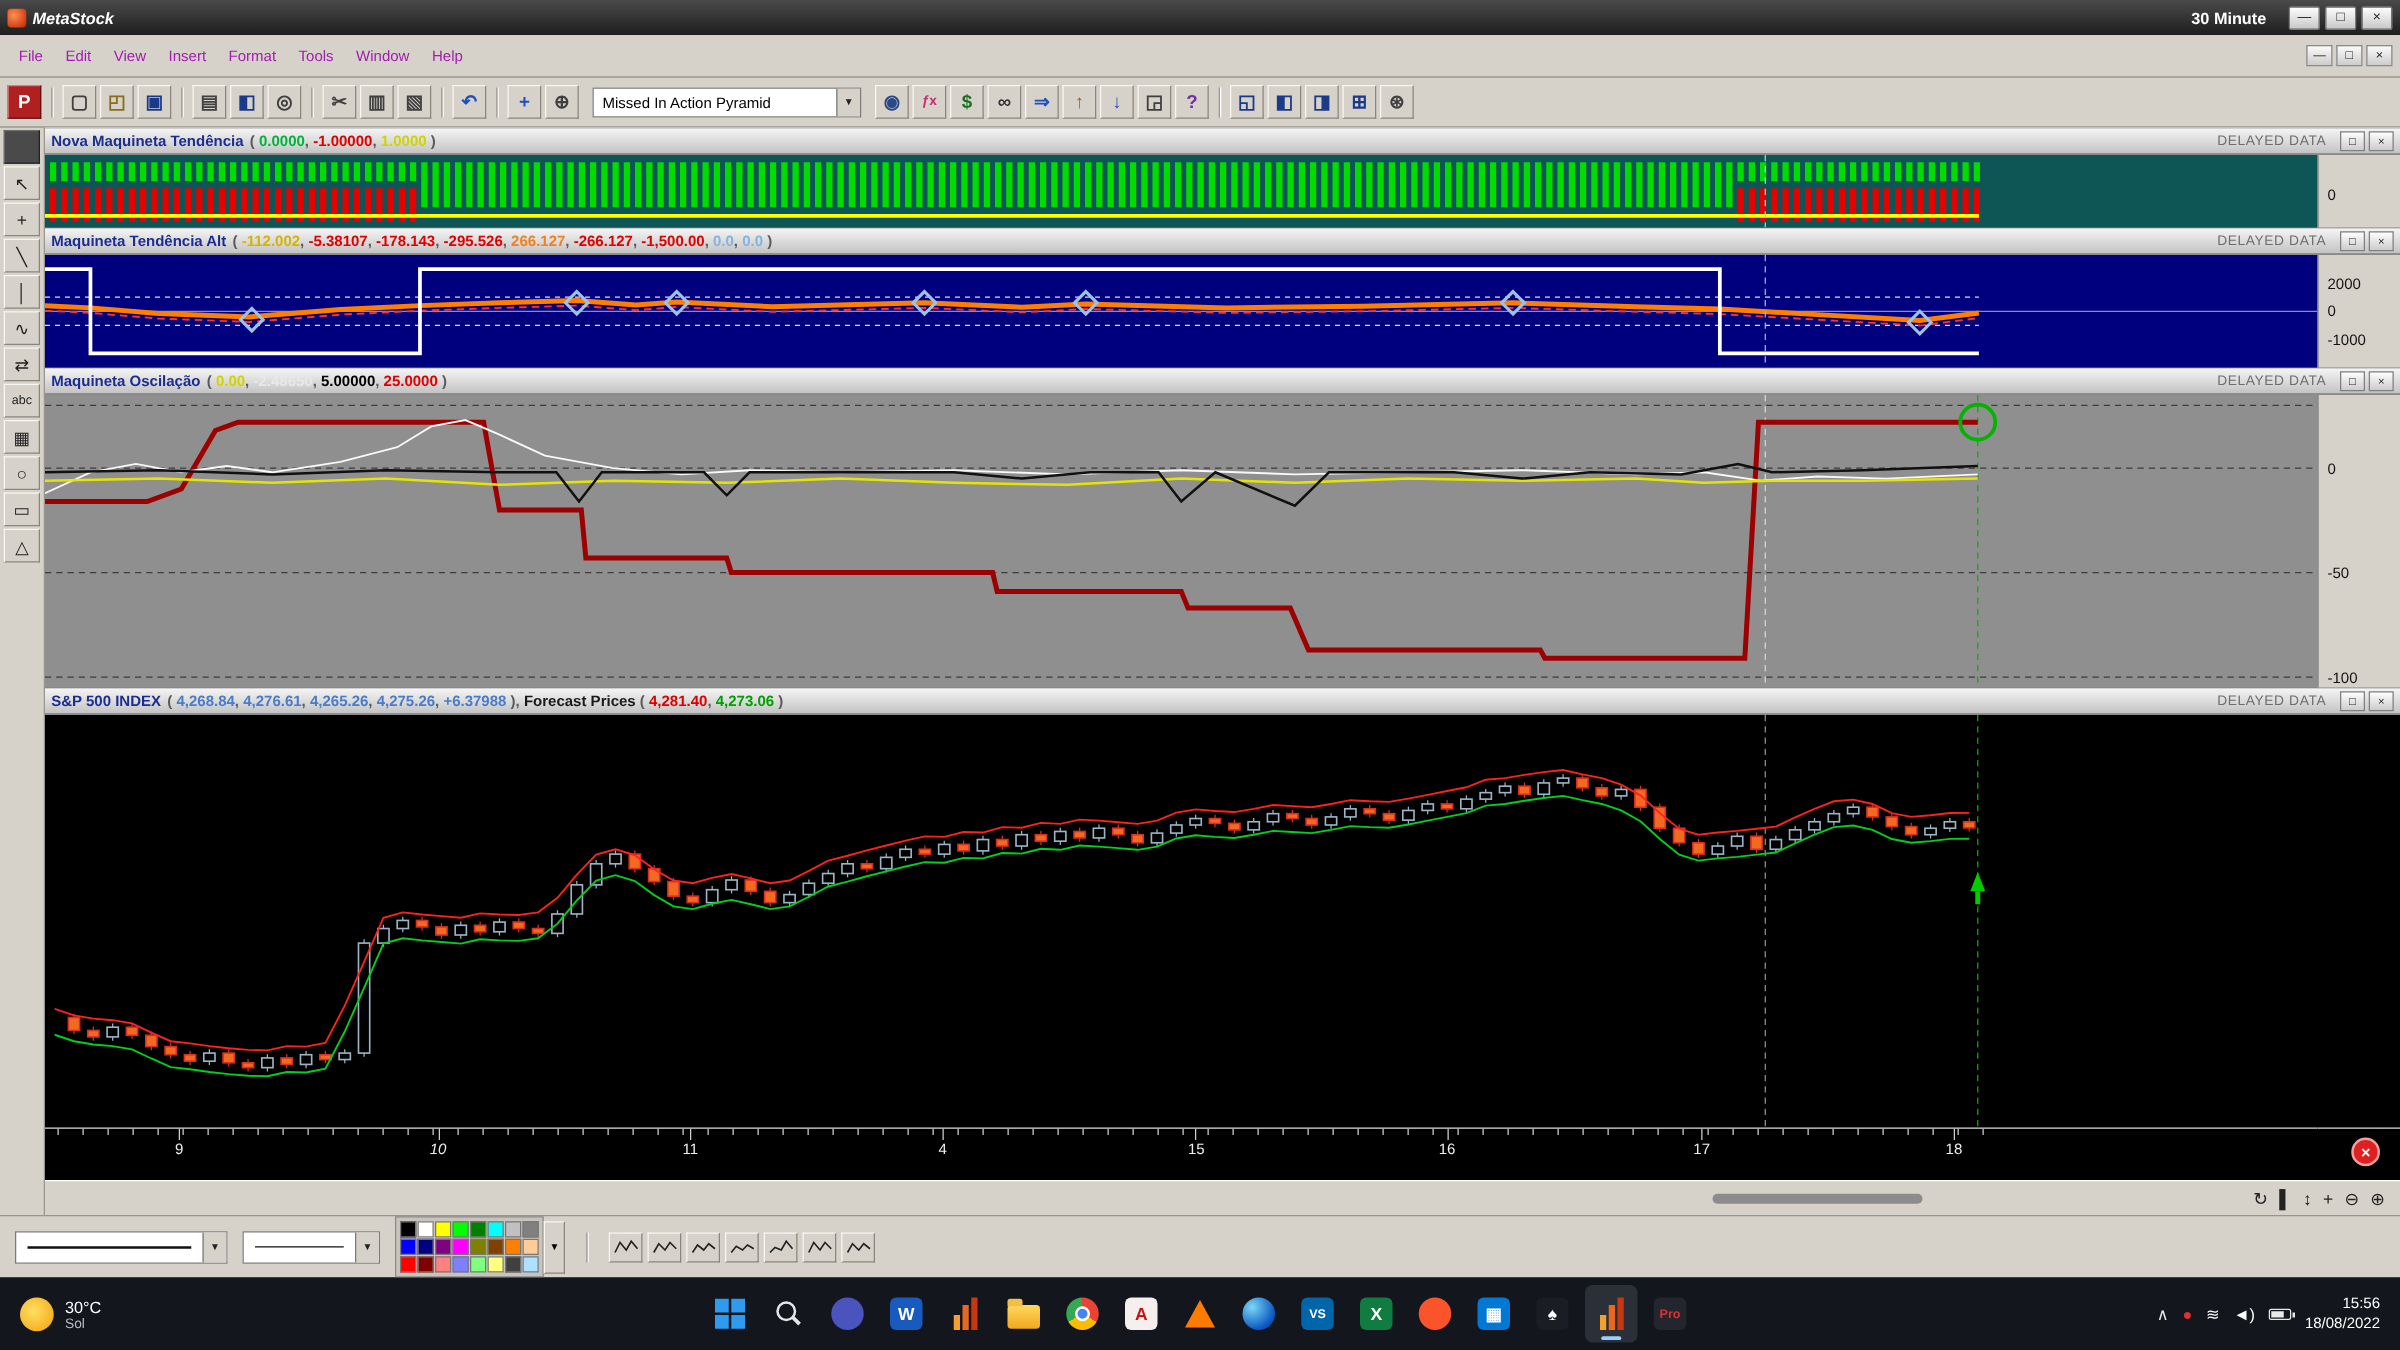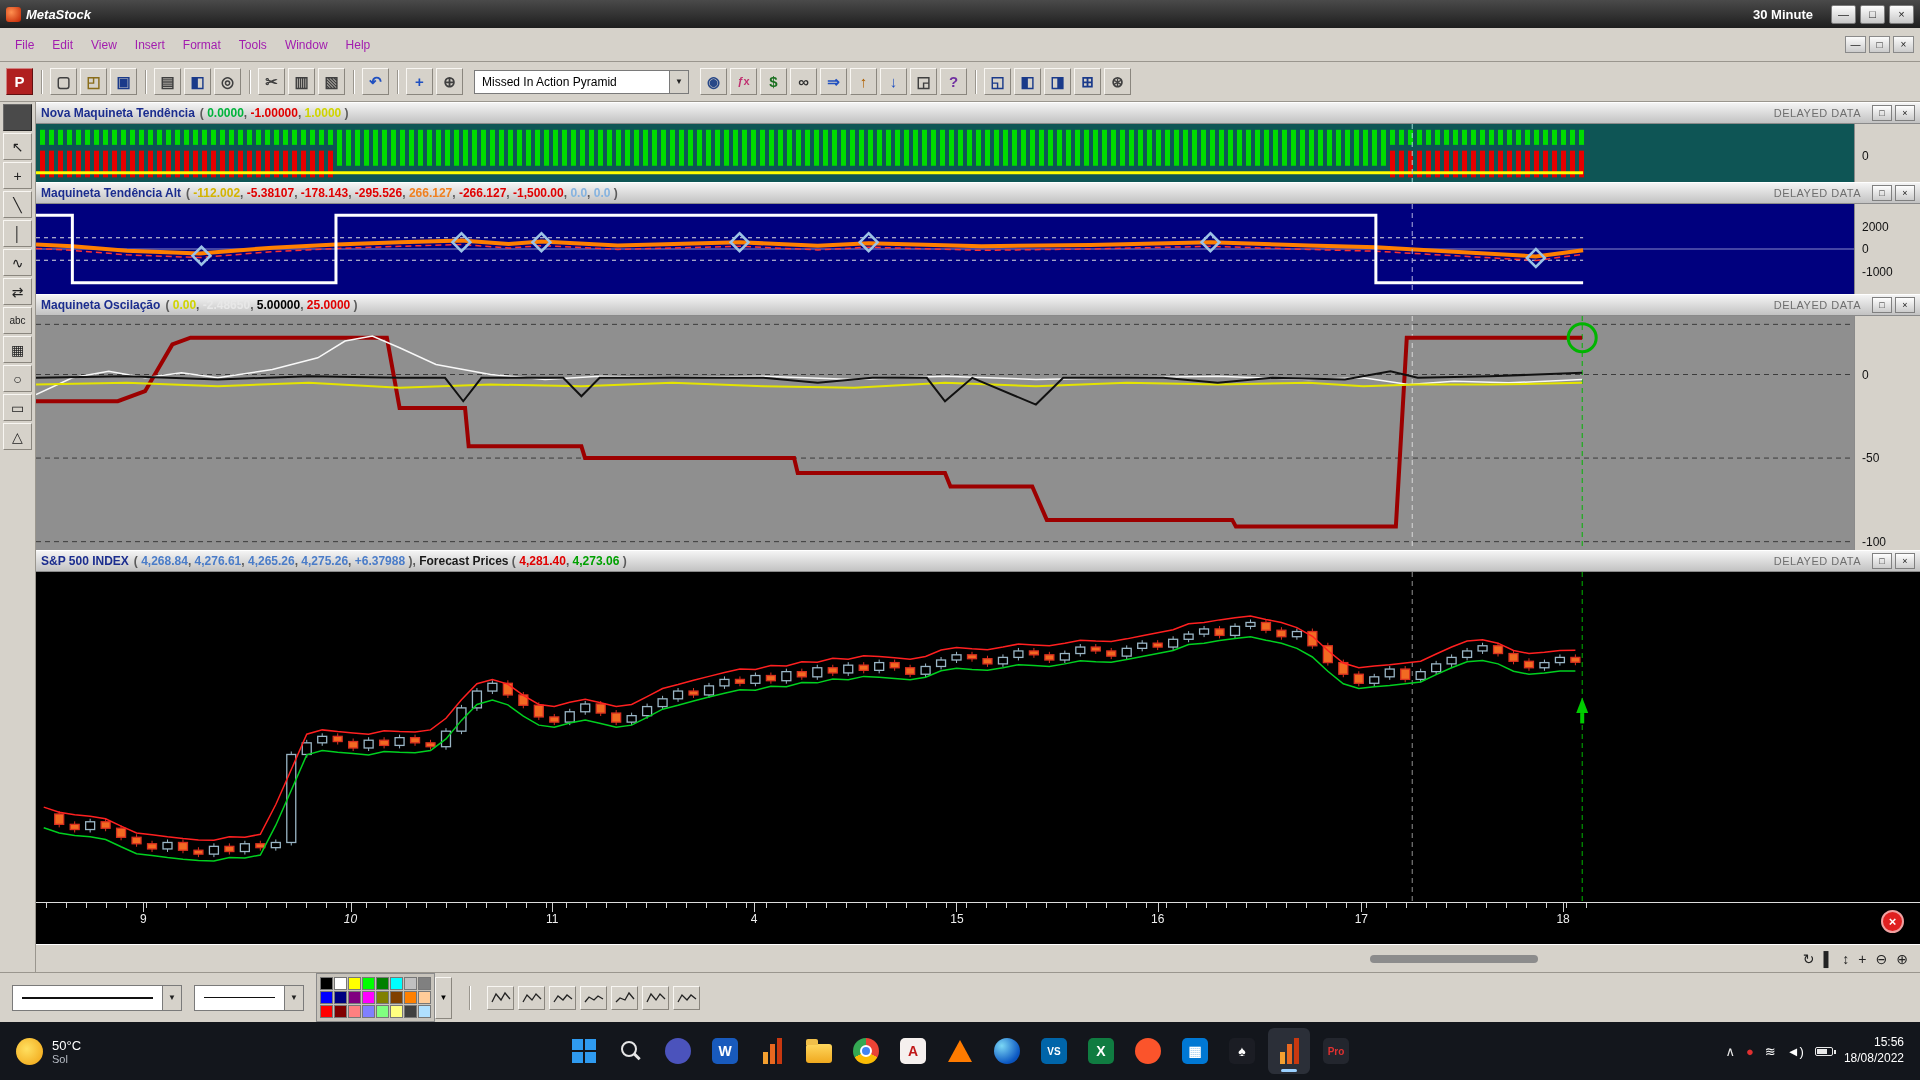--- a/index.html
+++ b/index.html
@@ -1000,21 +1000,21 @@
             <polyline points="1,11 5,4 10,9 14,4 19,8" fill="none" stroke="#222" stroke-width="1.3"></polyline>
           </svg>
         </span>
       </div>
   </div>
 
   <div class="taskbar">
     <div class="weather">
       <span class="sun"></span>
       <div>
-        <div class="wtemp">50°C</div>
+        <div class="wtemp">30°C</div>
         <div class="wdesc">Sol</div>
       </div>
     </div>
     <div id="taskbar-center" class="tb-center">
         <div class="tapp">
           <span class="start">
             <i></i>
             <i></i>
             <i></i>
             <i></i>

